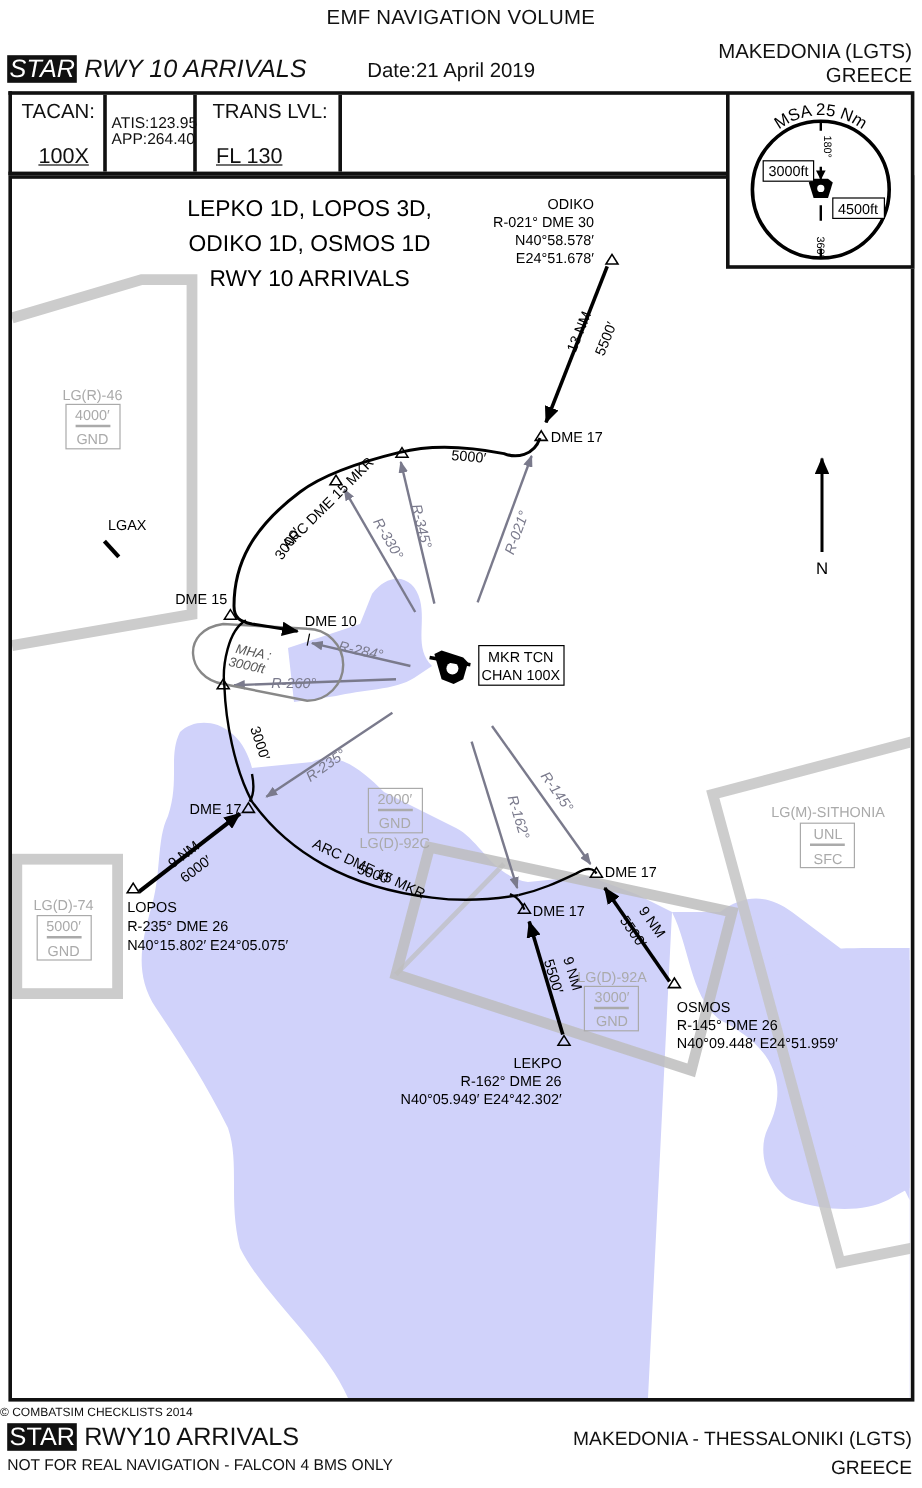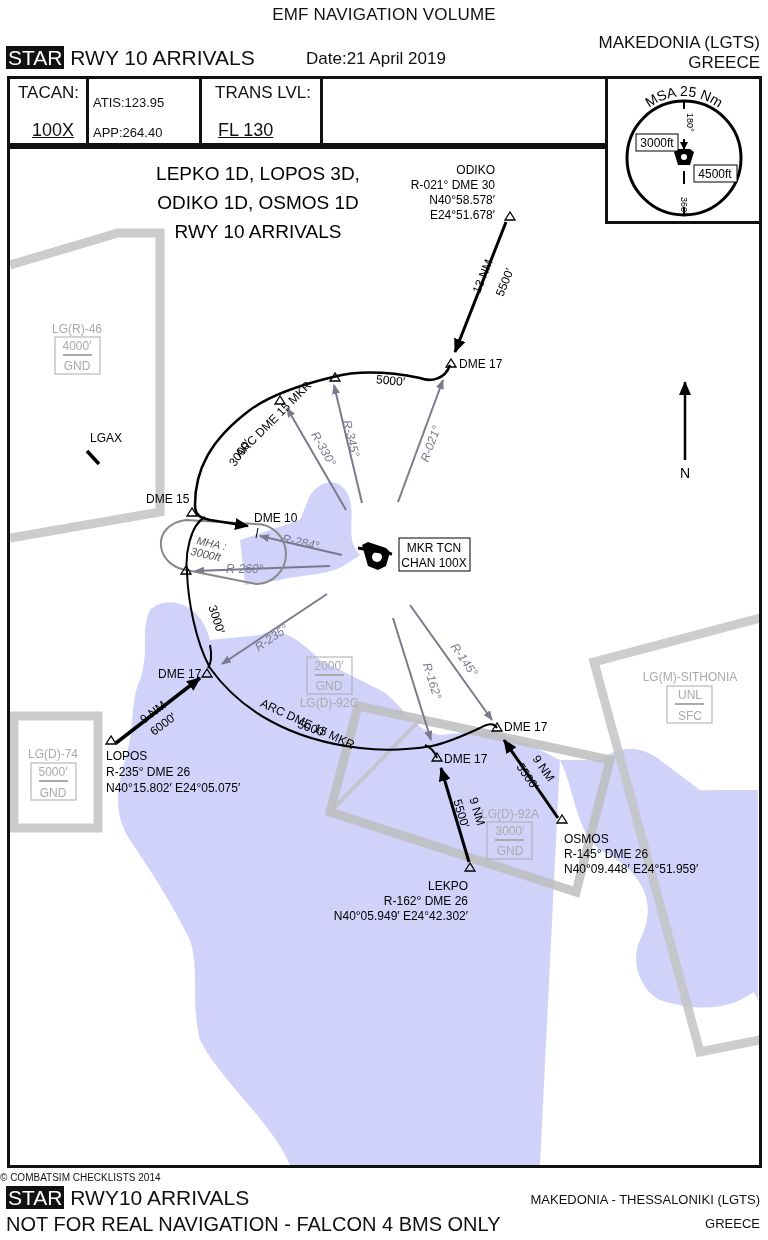--- a/index.html
+++ b/index.html
@@ -1,53 +1,53 @@
 <!DOCTYPE html>
 <html><head>
 <meta charset="utf-8">
 <style>
   html,body{margin:0;padding:0;background:#fff;}
   body{width:768px;height:1240px;position:relative;overflow:hidden;font-family:"Liberation Sans","DejaVu Sans",sans-serif;color:#111;}
   .abs{position:absolute;}
   .vol{left:0;width:768px;top:5px;text-align:center;font-size:17px;letter-spacing:0.2px;}
   .star{background:#111;color:#fff;padding:0 2px;}
-  .hdr-title{left:6px;top:46px;font-size:21px;}
+  .hdr-title{left:6px;top:46px;font-size:21px;font-style:italic;}
   .hdr-date{left:306px;top:49px;font-size:17px;}
   .hdr-right{right:8px;top:33px;text-align:right;font-size:17px;line-height:20px;margin-left:21px;}
   .infobar{left:7px;top:76px;width:598px;height:70px;border:3px solid #111;border-right:none;display:flex;box-sizing:border-box;}
   .cell{border-right:3px solid #111;position:relative;box-sizing:border-box;}
   .cell .lbl{position:absolute;top:4px;font-size:17px;}
   .cell .val{position:absolute;bottom:2px;font-size:18px;text-decoration:underline;}
   .map{left:7px;top:146px;width:755px;height:1022px;border:3px solid #111;box-sizing:border-box;overflow:hidden;}
   .msa{left:605px;top:76px;width:157px;height:148px;border:3px solid #111;box-sizing:border-box;background:#fff;}
   .copy{left:0;width:768px;top:1172px;text-align:left;font-size:10px;}
   .ftr-title{left:6px;top:1186px;font-size:21px;}
-  .ftr-note{left:6px;top:1213px;font-size:20px;}
-  .ftr-right{right:8px;top:1188px;text-align:right;font-size:13px;line-height:24px;}
+  .ftr-note{left:6px;top:1213px;font-size:13px;}
+  .ftr-right{right:8px;top:1188px;text-align:right;font-size:16px;line-height:24px;}
   svg text{font-family:"Liberation Sans","DejaVu Sans",sans-serif;}
 </style>
 </head>
 <body>
 
 <div class="abs vol">EMF NAVIGATION VOLUME</div>
 <div class="abs hdr-title"><span class="star">STAR</span> <span>RWY 10 ARRIVALS</span></div>
 <div class="abs hdr-date"><span>Date:</span><span>21 April 2019</span></div>
 <div class="abs hdr-right">
     <div>MAKEDONIA (LGTS)</div>
     <div>GREECE</div>
   </div>
 
 <div class="abs infobar">
   <div class="cell" style="width:79px">
     <span class="lbl" style="left:8px">TACAN:</span>
     <span class="val" style="left:22px">100X</span>
   </div>
-  <div class="cell" style="width:113px">
+  <div class="cell" style="width:75px">
     <span class="abs" style="left:4px;top:16px;font-size:13px">ATIS:123.95</span>
-    <span class="abs" style="left:4px;top:46px;font-size:13px">APP:264.40</span>
+    <span class="abs" style="left:4px;top:29px;font-size:13px">APP:264.40</span>
   </div>
   <div class="cell" style="width:121px">
     <span class="lbl" style="left:13px">TRANS LVL:</span>
     <span class="val" style="left:16px">FL 130</span>
   </div>
 </div>
 
 <div class="abs map">
 <svg width="749" height="1016" viewBox="10 149 749 1016" xmlns="http://www.w3.org/2000/svg">
   <defs>

